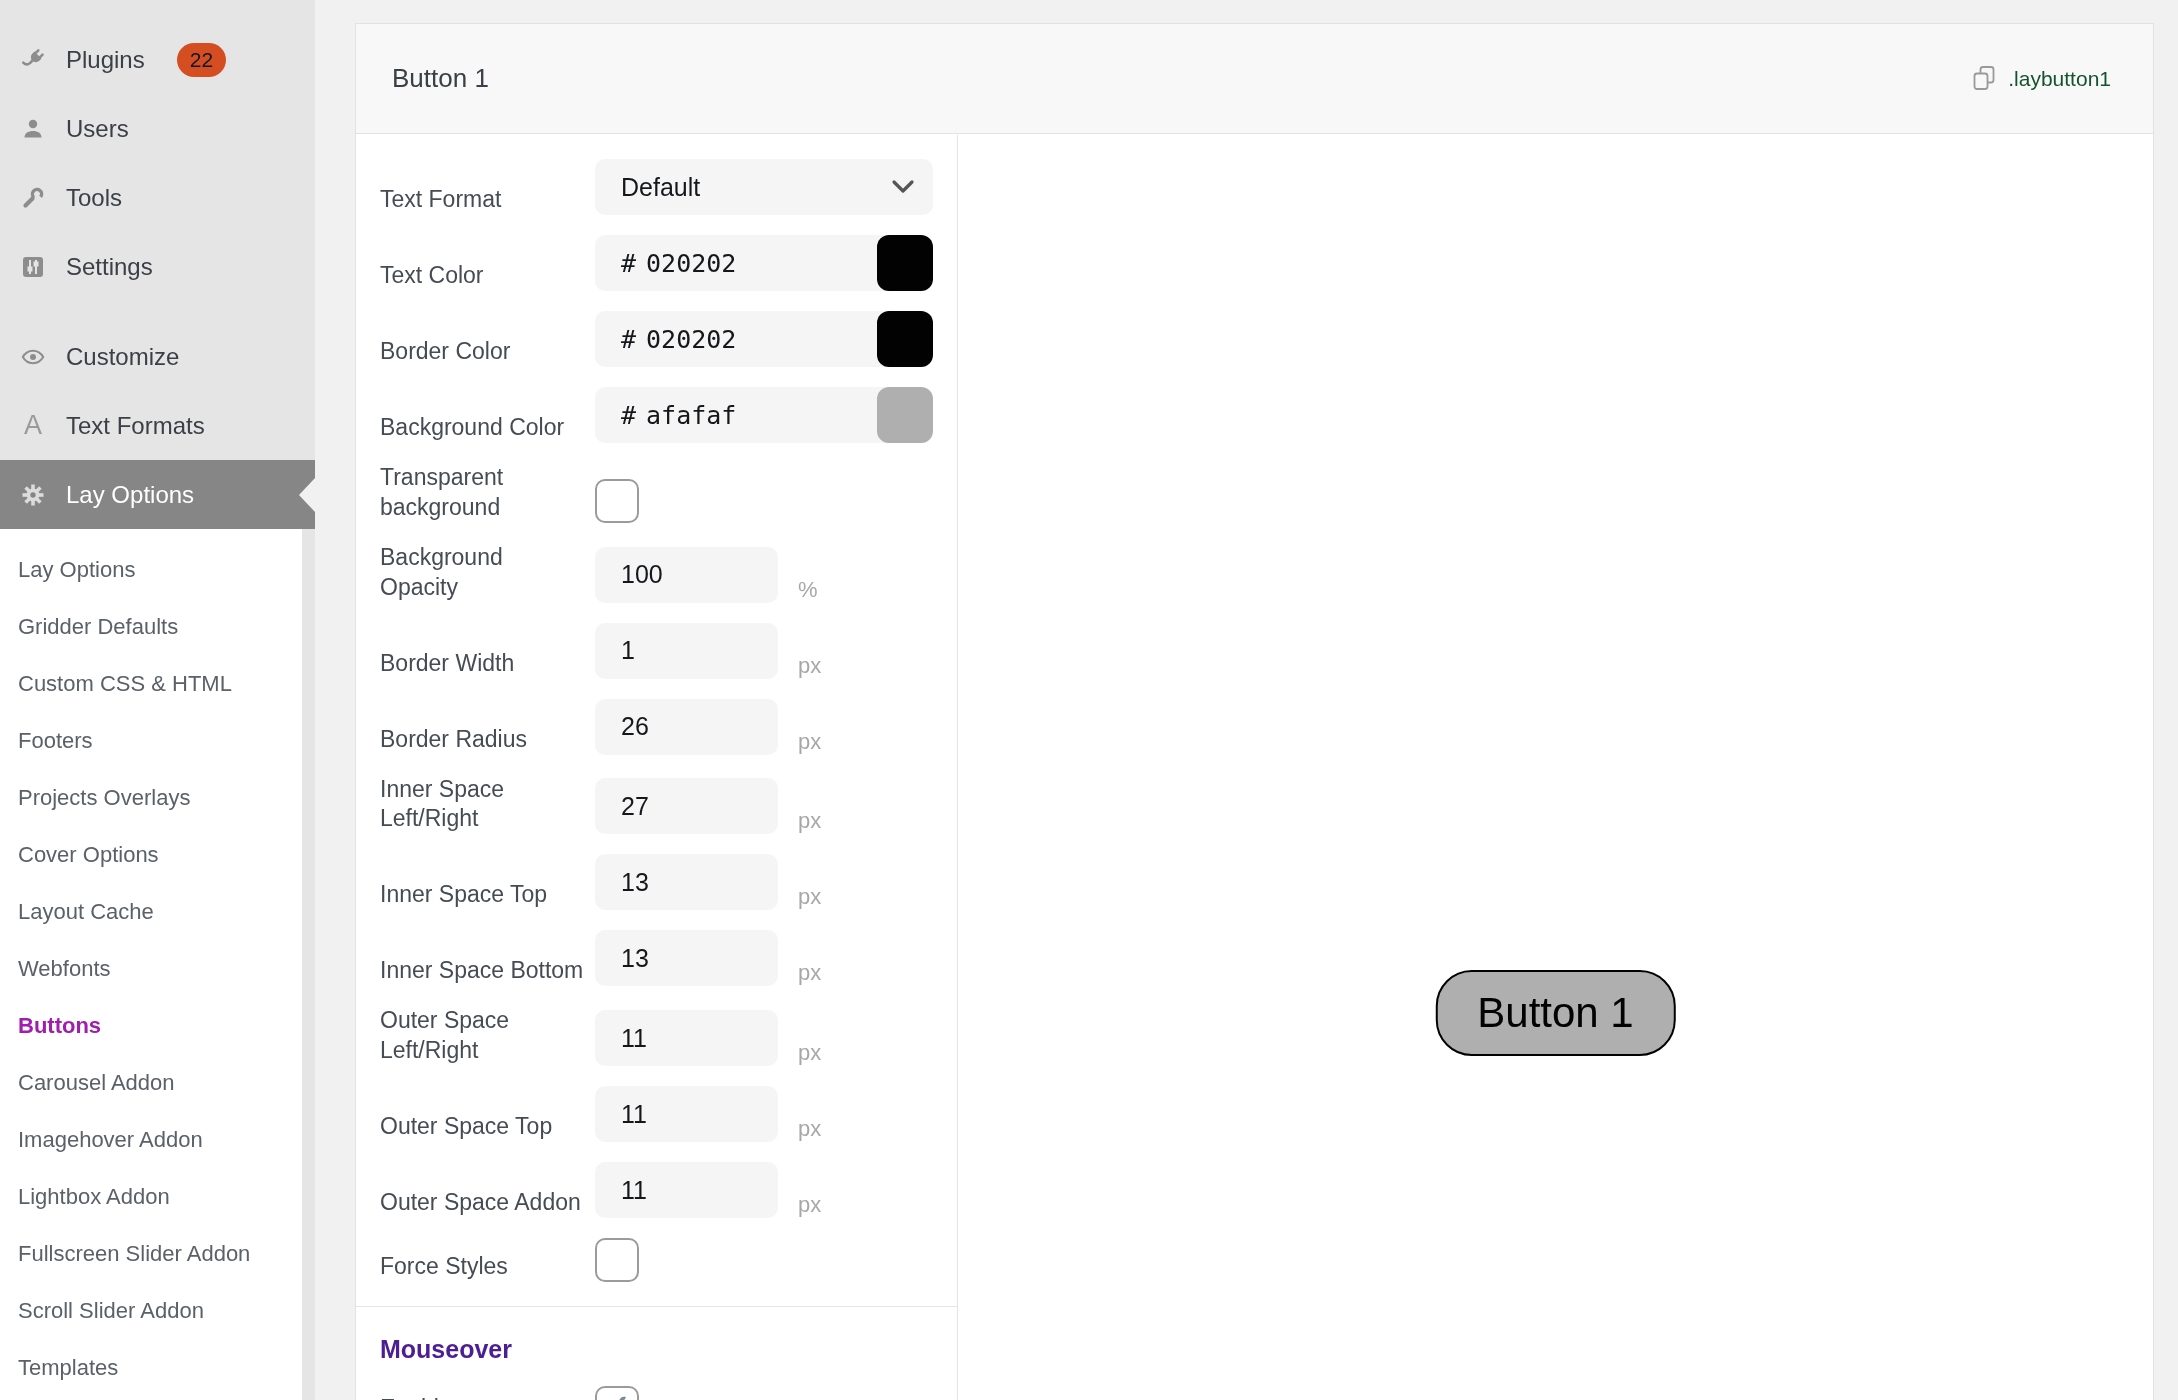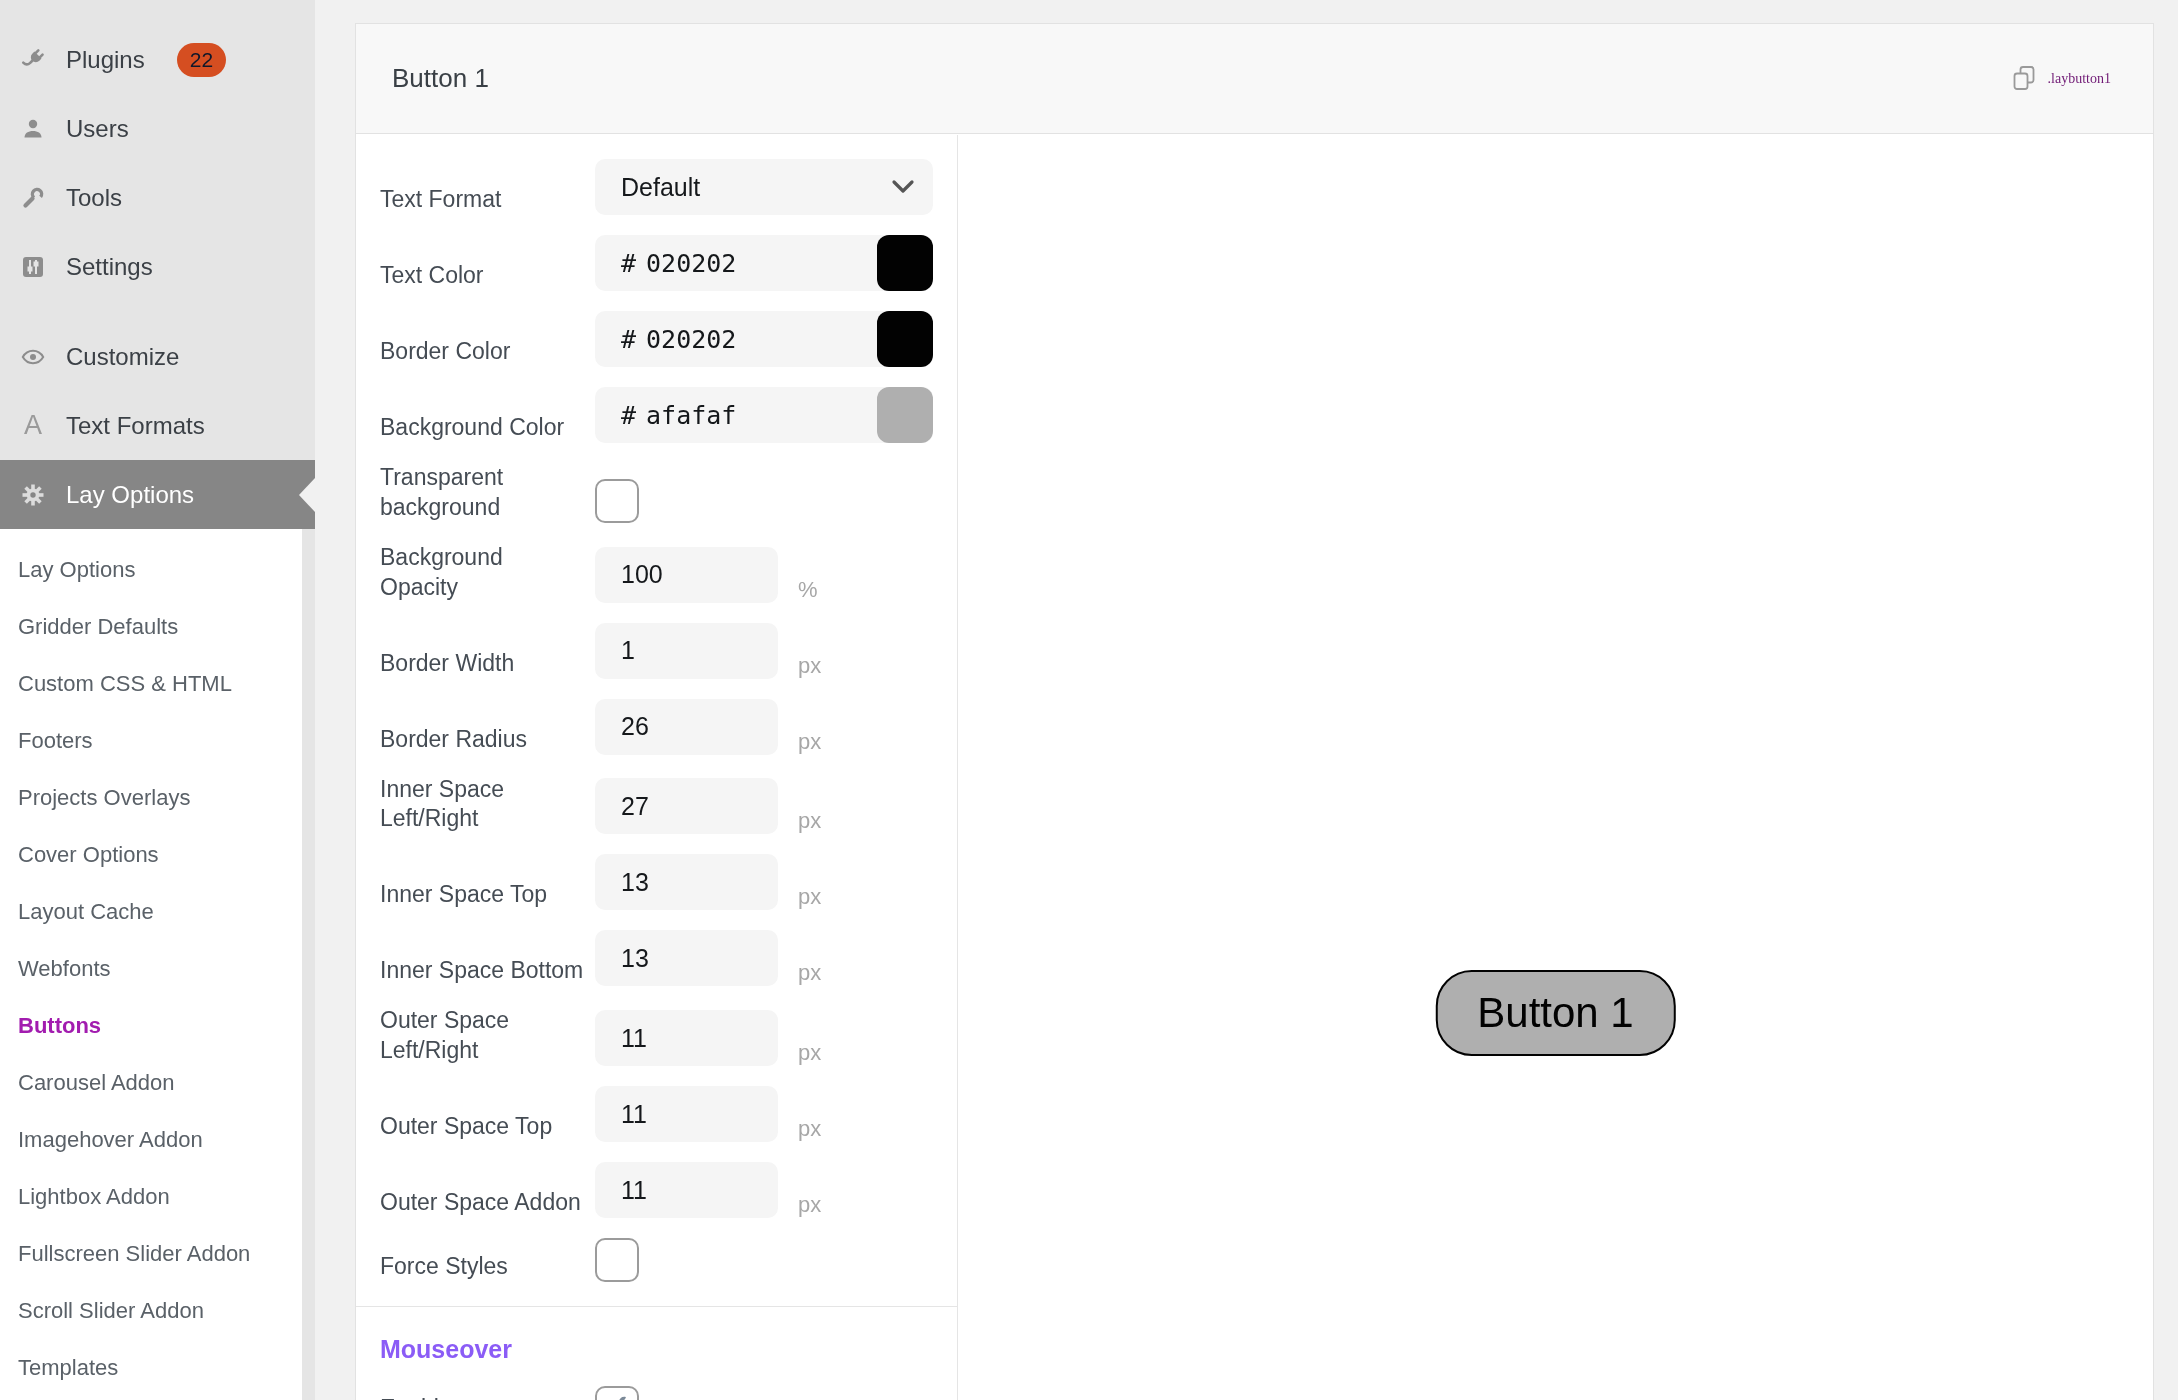--- a/index.html
+++ b/index.html
@@ -21,21 +21,21 @@
   .submenu { width:302px; background:#ffffff; padding-top:12px; min-height:888px; }
   .submenu-item { display:flex; align-items:center; height:57px; padding-left:18px; font-size:22px; color:#5a6168; cursor:pointer; }
   .submenu-item.current { font-weight:bold; color:#a21caf; }
 
   
   .panel { position:absolute; left:355px; top:23px; width:1799px; height:1427px; background:#fff; border:1px solid #e2e2e2; }
   .panel-header { height:110px; background:#f8f8f8; border-bottom:1px solid #e2e2e2;
     display:flex; align-items:center; justify-content:space-between; padding:0 42px 0 36px; }
   .panel-title { font-size:26px; color:#3a4046; }
   .class-chip { display:flex; align-items:center; gap:12px; cursor:pointer; }
-  .class-chip .chip-text { font-family:Liberation Serif, serif; font-size:14px; color:#701a75; }
+  .class-chip .chip-text { font-family:Liberation Sans, sans-serif; font-size:21px; color:#14532d; }
 
   .panel-body { position:absolute; top:111px; left:0; right:0; bottom:0; display:flex; }
   .form-col { width:602px; flex:none; border-right:1px solid #e5e5e5; }
   .form-group { padding:24px 24px 10px 24px; border-bottom:1px solid #e5e5e5; }
   .form-row { display:flex; align-items:flex-end; margin-bottom:20px; }
   .form-row .label { width:215px; flex:none; font-size:23px; line-height:1.3; color:#454c54; padding-right:10px; }
   .field { position:relative; height:56px; background:#f5f5f5; border-radius:10px; display:flex; align-items:center; }
   .field.wide { width:338px; }
   .field.num  { width:183px; }
   .select-field { justify-content:space-between; padding:0 18px 0 26px; font-size:25px; color:#15181b; cursor:pointer; }
@@ -43,21 +43,21 @@
   .swatch { position:absolute; right:0; top:0; width:56px; height:56px; border-radius:12px; }
   .num input { width:100%; height:100%; background:transparent; border:none; outline:none;
     font-family:inherit; font-size:25px; color:#15181b; padding-left:26px; }
   .unit { margin-left:20px; font-size:22px; color:#a7a7a7; }
   .checkbox { width:44px; height:44px; border:2px solid #9b9b9b; border-radius:10px; background:#fff;
     display:flex; align-items:center; justify-content:center; cursor:pointer; flex:none; }
   .checkbox.checked::after { content:"✓"; font-size:33px; font-weight:bold; color:#7c8a98; margin-top:-3px; }
   .cb-row { margin-bottom:20px; min-height:44px; }
 
   .mouseover-group { padding:20px 24px 0 24px; }
-  .mo-heading { font-size:25px; font-weight:bold; color:#8b5cf6; margin-top:8px; }
+  .mo-heading { font-size:25px; font-weight:bold; color:#4c1d95; margin-top:8px; }
   .mo-row { display:flex; align-items:center; margin-top:22px; }
   .mo-row .label { width:215px; flex:none; font-size:23px; color:#454c54; }
 
   .preview-col { flex:1; position:relative; background:#fff; }
   .preview-button { position:absolute; top:835px; left:50%; transform:translateX(-50%);
     background:#afafaf; color:#020202; border:2px solid #020202; border-radius:36px;
     padding:17px 40px; font-size:42px; line-height:1.15; cursor:pointer; white-space:nowrap; }
 
   svg { display:block; }
 </style>

